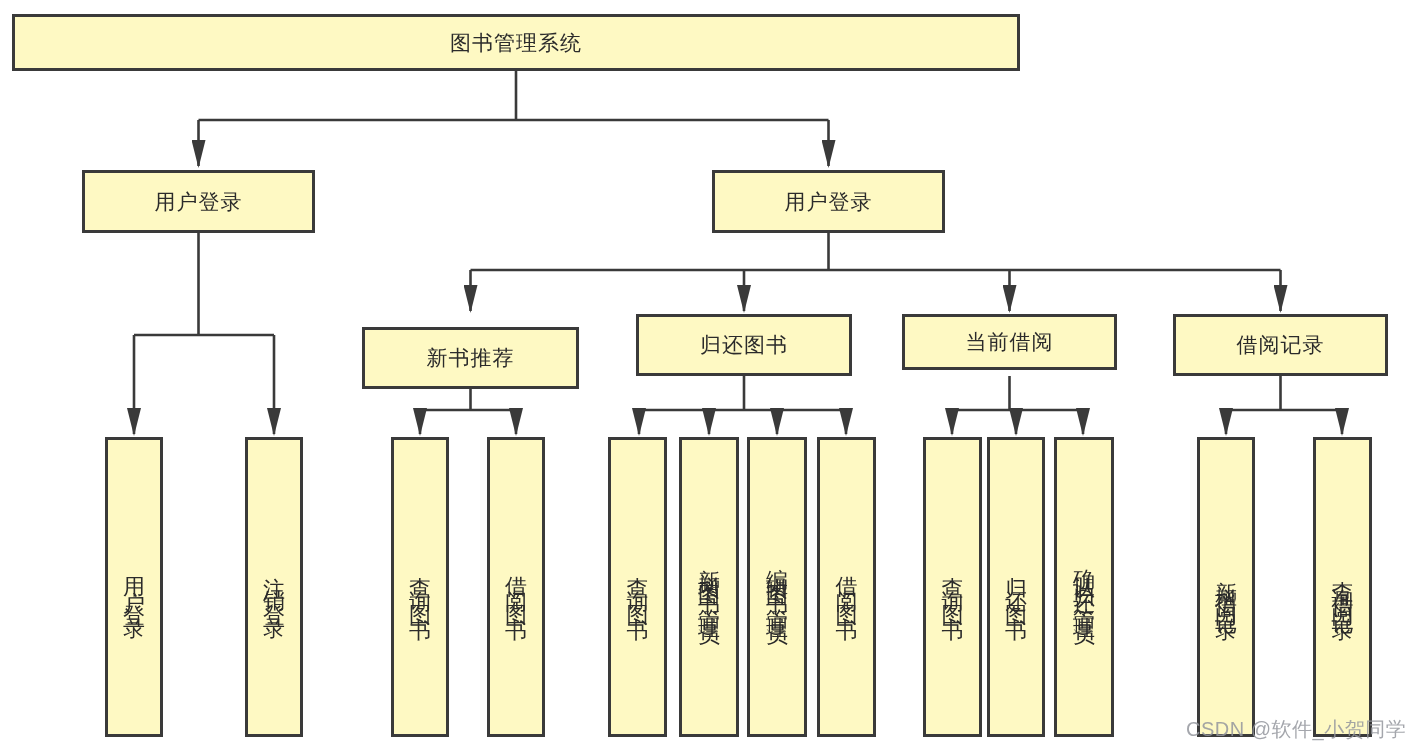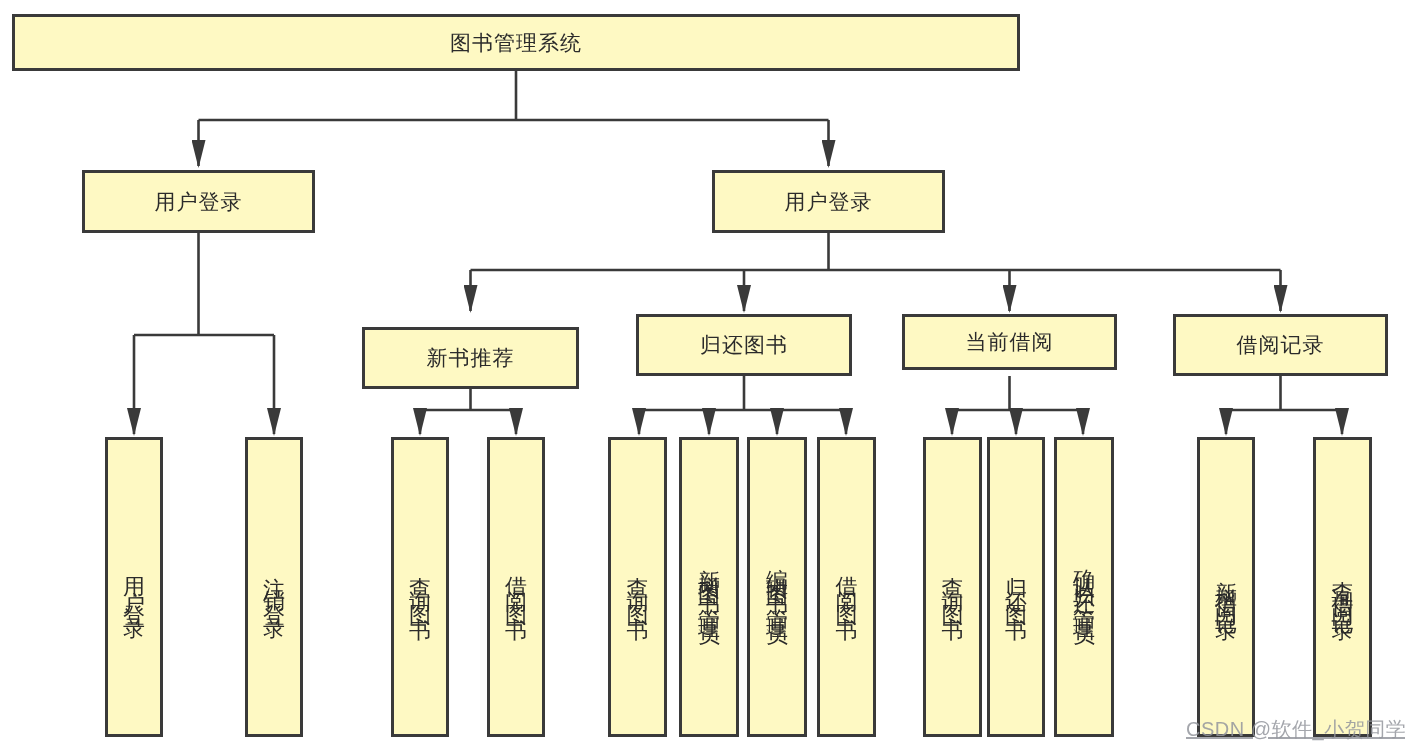--- a/index.html
+++ b/index.html
@@ -48,21 +48,20 @@
   .vbox.dense  { letter-spacing: 8px; }
   #watermark {
     position: absolute;
     left: 1186px;
     top: 716px;
     font-size: 20px;
     color: rgba(148, 150, 158, 0.85);
     white-space: nowrap;
     letter-spacing: 0.5px;
     z-index: 5;
-    text-decoration: underline;
   }
 </style>
 </head>
 <body>
 
 <div id="canvas">
 
   <svg id="wires" width="1405" height="747" viewBox="0 0 1405 747">
     <defs>
       <marker id="arrow" markerUnits="userSpaceOnUse" markerWidth="28" markerHeight="14" viewBox="0 0 28 14" refX="26" refY="7" orient="auto">

